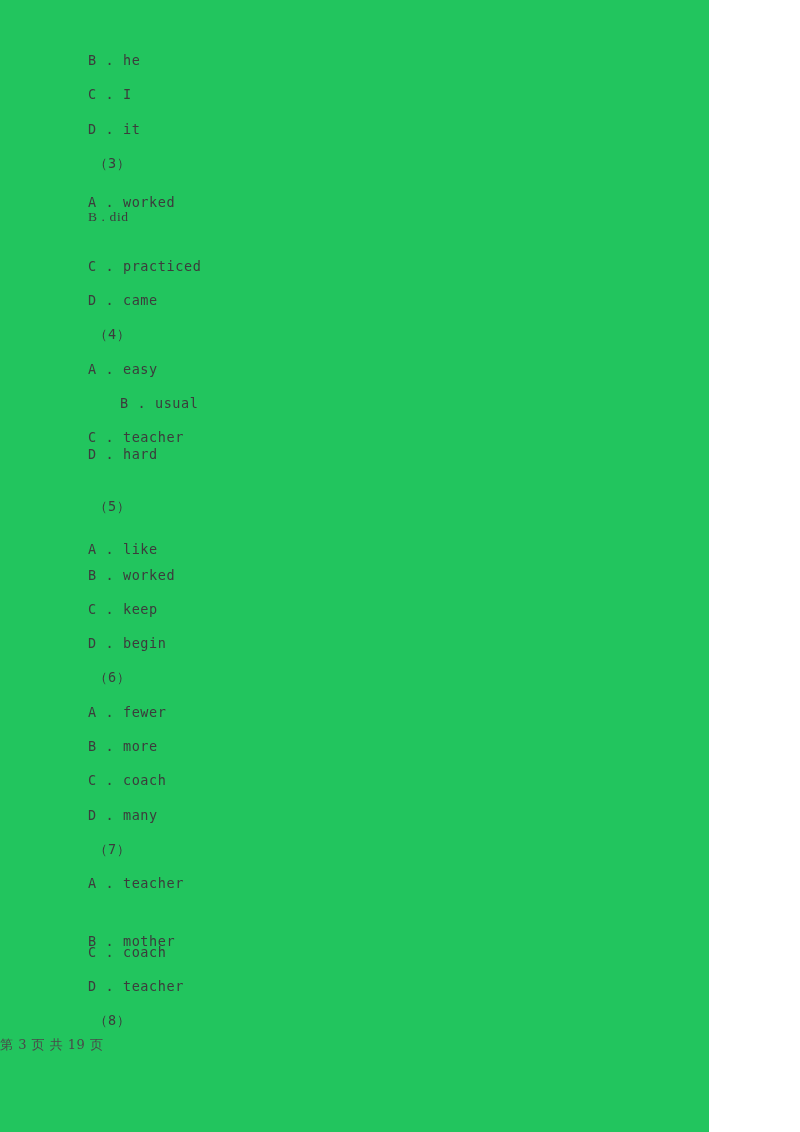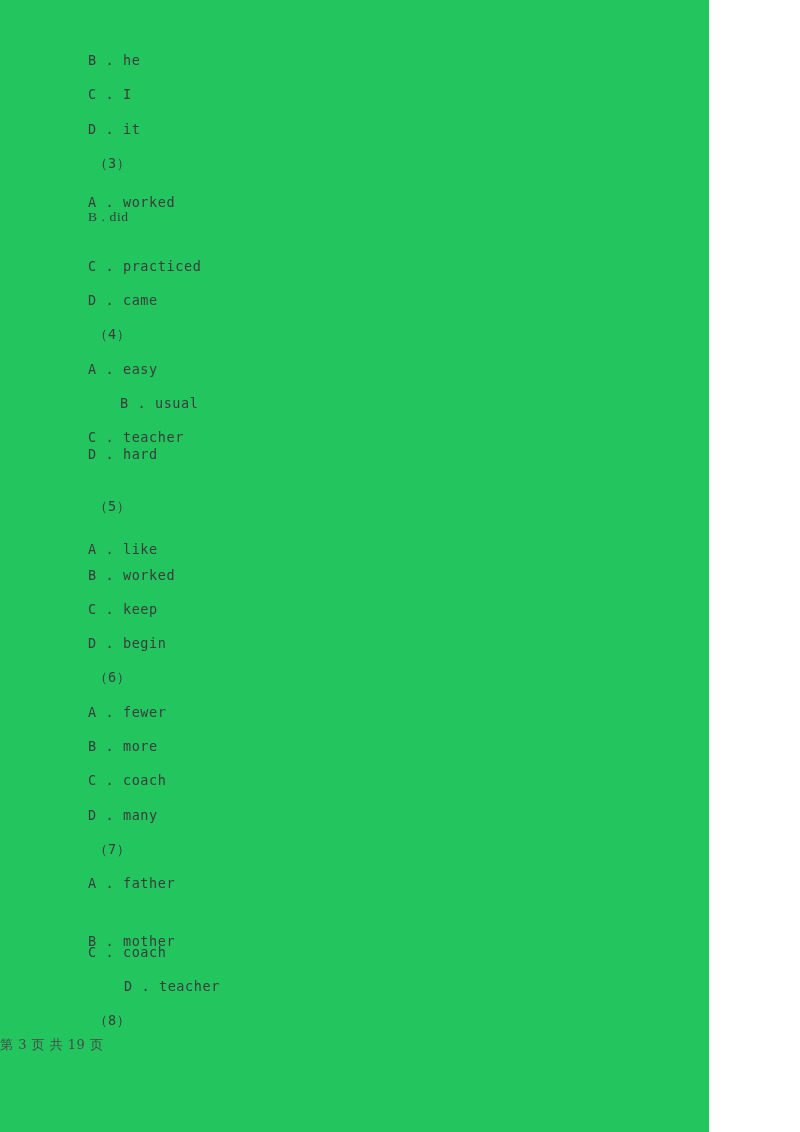--- a/index.html
+++ b/index.html
@@ -72,20 +72,20 @@
       <div class="line option" style="top: 543px;">A . like</div>
       <div class="line option" style="top: 568.5px;">B . worked</div>
       <div class="line option" style="top: 602.8px;">C . keep</div>
       <div class="line option" style="top: 637.1px;">D . begin</div>
       <div class="line qnum" style="top: 671.4px;">（6）</div>
       <div class="line option" style="top: 705.7px;">A . fewer</div>
       <div class="line option" style="top: 740px;">B . more</div>
       <div class="line option" style="top: 774.3px;">C . coach</div>
       <div class="line option" style="top: 808.6px; text-align: center;">D . many</div>
       <div class="line qnum" style="top: 842.9px;">（7）</div>
-      <div class="line option" style="top: 877.2px;">A . father</div>
+      <div class="line option" style="top: 877.2px;">A . teacher</div>
       <div class="line option" style="top: 887px; margin-top: 48px;">B . mother</div>
       <div class="line option" style="top: 945.8px;">C . coach</div>
-      <div class="line option" style="top: 980.1px; margin-left: 36px;">D . teacher</div>
+      <div class="line option" style="top: 980.1px;">D . teacher</div>
       <div class="line qnum" style="top: 1014.4px;">（8）</div>
     </div>
   <div class="footer">第 3 页 共 19 页</div>
 </div>
 
 </body></html>

